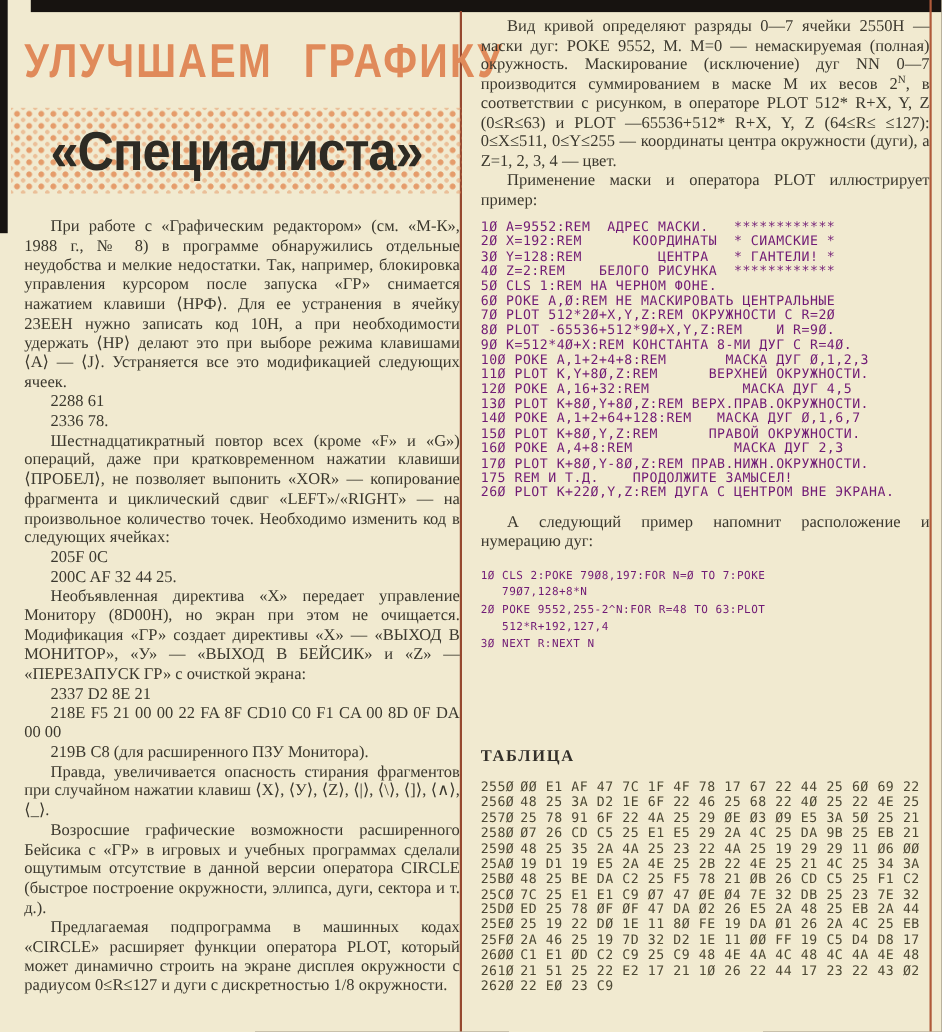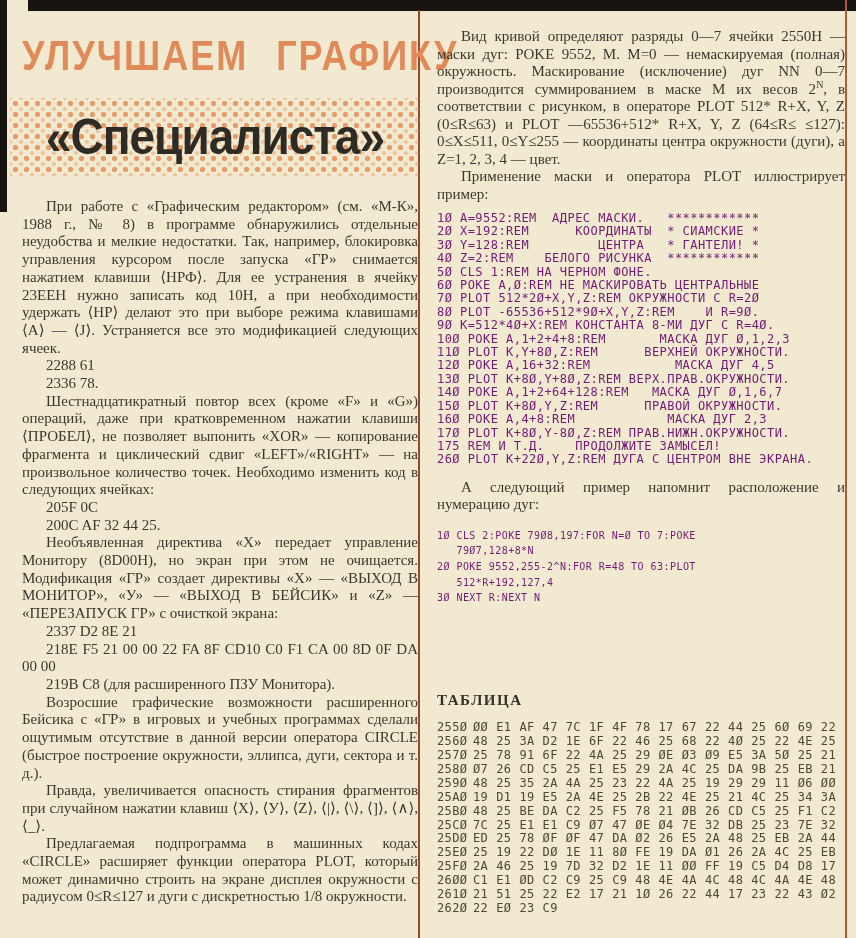--- a/index.html
+++ b/index.html
@@ -22,21 +22,21 @@
           radial-gradient(circle,rgba(228,148,96,.5) 1.7px,rgba(228,148,96,0) 2.3px);
         background-size:11px 11px,11px 11px;background-position:0 0,5.5px 5.5px;text-decoration:underline;}
   .band-title{position:absolute;inset:0;display:flex;align-items:center;justify-content:center;
         font-family:"Liberation Sans",sans-serif;font-weight:bold;font-size:46px;color:#2d2b24;
         transform:scaleY(1.08);letter-spacing:-1px;}
   .body-text{margin-top:22px;font-size:15px;line-height:17.7px;}
   .p{margin:0;text-indent:1.6em;text-align:justify;}
   .cell-line{margin:0;text-indent:1.6em;text-align:justify;}
 
   
-  .right-col{position:absolute;left:437px;top:28px;width:408px;font-size:15px;line-height:17.5px;}
+  .right-col{position:absolute;left:437px;top:16px;width:408px;font-size:15px;line-height:17.5px;}
   .listing{font-family:"DejaVu Sans Mono","Liberation Mono",monospace;font-size:12px;
            line-height:13.4px;letter-spacing:.45px;color:#701a75;white-space:pre;
            margin:9px 0 0 0;}
   .listing2{line-height:15.6px;font-size:10px;margin-top:14px;}  .gap-md{height:12px;}
   .table-title{margin-top:86px;font-weight:bold;font-size:15px;
                letter-spacing:1.5px;color:#33302a;}
   .hex-table{margin-top:12px;font-family:"DejaVu Sans Mono","Liberation Mono",monospace;
              font-size:12px;line-height:13.9px;letter-spacing:.4px;color:#4c4833;}
   .hexrow{display:flex;}
   .addr{flex:0 0 36px;}
@@ -61,22 +61,22 @@
       <p class="p">При работе с «Графическим редактором» (см. «М-К», 1988 г., № 8) в программе обнаружились отдельные неудобства и мелкие недостатки. Так, например, блокировка управления курсором после запуска «ГР» снимается нажатием клавиши ⟨НРФ⟩. Для ее устранения в ячейку 23ЕЕН нужно записать код 10Н, а при необходимости удержать ⟨НР⟩ делают это при выборе режима клавишами ⟨А⟩ — ⟨J⟩. Устраняется все это модификацией следующих ячеек.</p>
       <p class="cell-line">2288 61</p>
       <p class="cell-line">2336 78.</p>
       <p class="p">Шестнадцатикратный повтор всех (кроме «F» и «G») операций, даже при кратковременном нажатии клавиши ⟨ПРОБЕЛ⟩, не позволяет выпонить «XOR» — копирование фрагмента и циклический сдвиг «LEFT»/«RIGHT» — на произвольное количество точек. Необходимо изменить код в следующих ячейках:</p>
       <p class="cell-line">205F 0C</p>
       <p class="cell-line">200C AF 32 44 25.</p>
       <p class="p">Необъявленная директива «X» передает управление Монитору (8D00H), но экран при этом не очищается. Модификация «ГР» создает директивы «X» — «ВЫХОД В МОНИТОР», «У» — «ВЫХОД В БЕЙСИК» и «Z» — «ПЕРЕЗАПУСК ГР» с очисткой экрана:</p>
       <p class="cell-line">2337 D2 8E 21</p>
       <p class="cell-line">218E F5 21 00 00 22 FA 8F CD10 C0 F1 CA 00 8D 0F DA 00 00</p>
       <p class="cell-line">219B C8 (для расширенного ПЗУ Монитора).</p>
+      <p class="p">Правда, увеличивается опасность стирания фрагментов при случайном нажатии клавиш ⟨X⟩, ⟨У⟩, ⟨Z⟩, ⟨|⟩, ⟨\⟩, ⟨]⟩, ⟨∧⟩, ⟨_⟩.</p>
       <p class="p">Возросшие графические возможности расширенного Бейсика с «ГР» в игровых и учебных программах сделали ощутимым отсутствие в данной версии оператора CIRCLE (быстрое построение окружности, эллипса, дуги, сектора и т. д.).</p>
-      <p class="p">Правда, увеличивается опасность стирания фрагментов при случайном нажатии клавиш ⟨X⟩, ⟨У⟩, ⟨Z⟩, ⟨|⟩, ⟨\⟩, ⟨]⟩, ⟨∧⟩, ⟨_⟩.</p>
       <p class="p">Предлагаемая подпрограмма в машинных кодах «CIRCLE» расширяет функции оператора PLOT, который может динамично строить на экране дисплея окружности с радиусом 0≤R≤127 и дуги с дискретностью 1/8 окружности.</p>
     </div>
   </div>
 
   <div class="right-col">
     <p class="p"><span>Вид кривой определяют разряды 0—7 ячейки 2550Н — маски дуг: POKE 9552, М. М=0 — немаскируемая (полная) окружность. Маскирование (исключение) дуг NN 0—7 производится суммированием в маске М их весов 2</span><sup>N</sup><span>, в соответствии с рисунком, в операторе PLOT 512* R+X, Y, Z (0≤R≤63) и PLOT —65536+512* R+X, Y, Z (64≤R≤ ≤127): 0≤X≤511, 0≤Y≤255 — координаты центра окружности (дуги), а Z=1, 2, 3, 4 — цвет.</span></p>
     <p class="p">Применение маски и оператора PLOT иллюстрирует пример:</p>
 
     <pre class="listing">1Ø A=9552:REM  АДРЕС МАСКИ.   ************
 2Ø X=192:REM      КООРДИНАТЫ  * СИАМСКИЕ *

